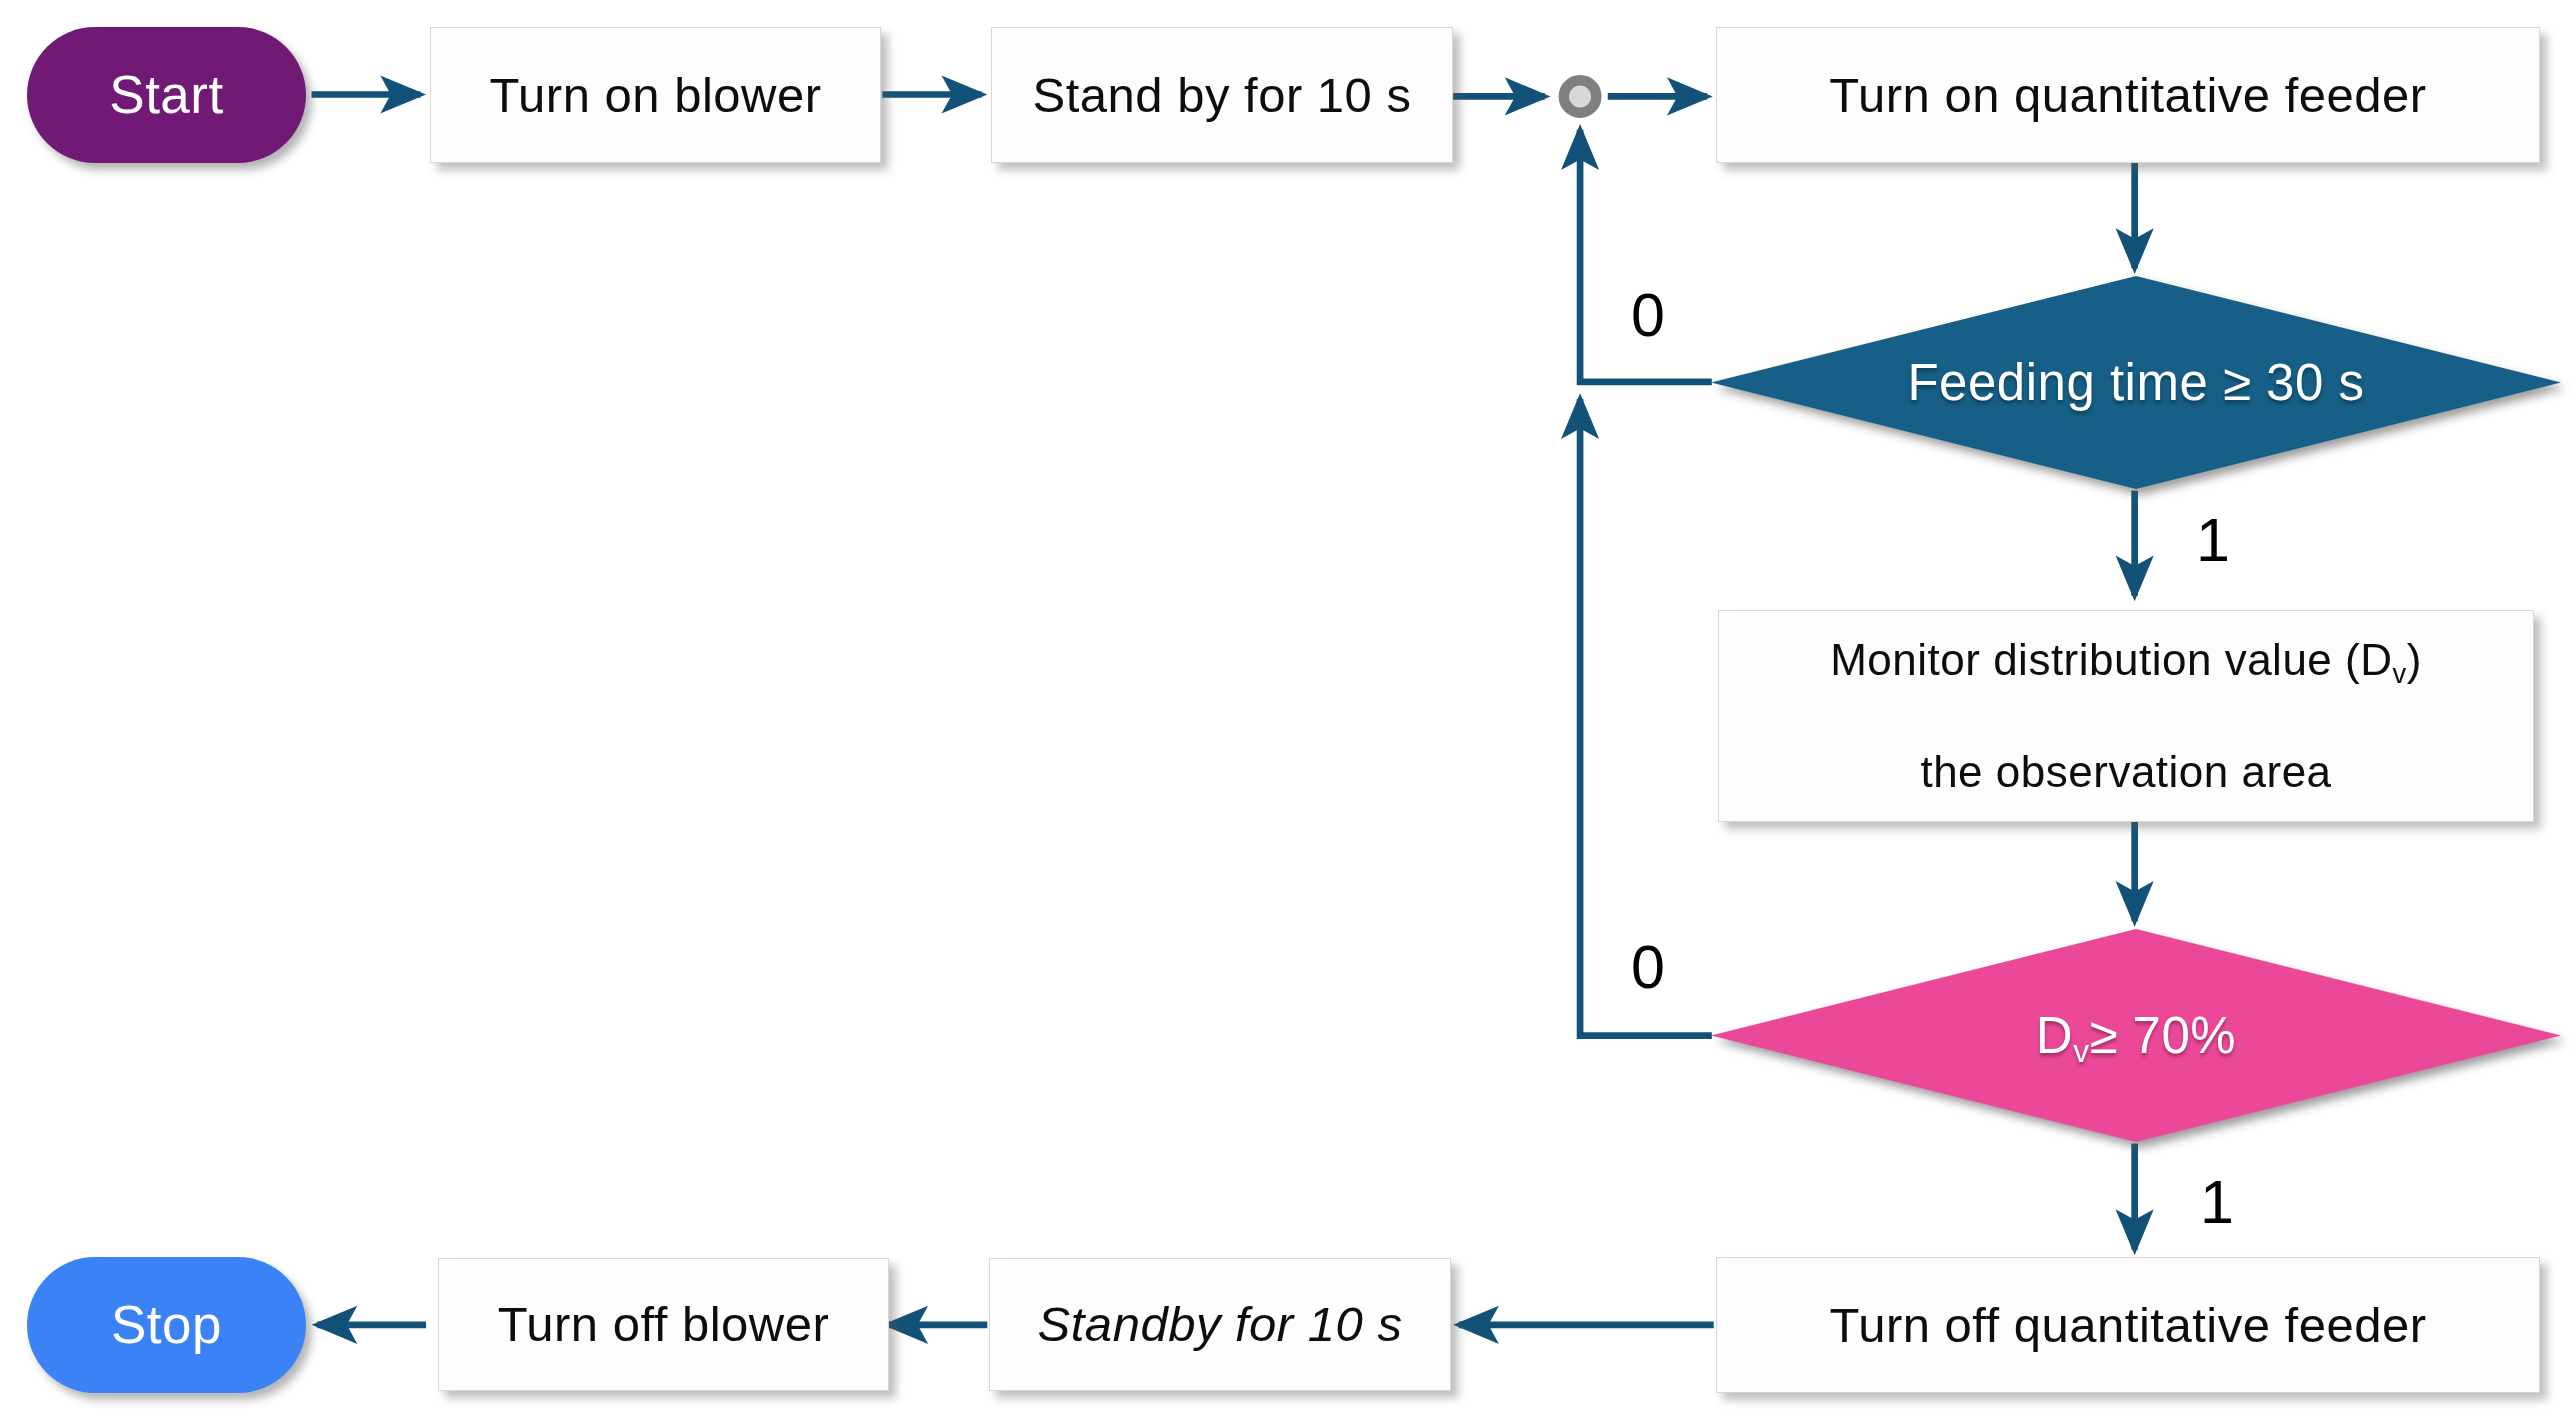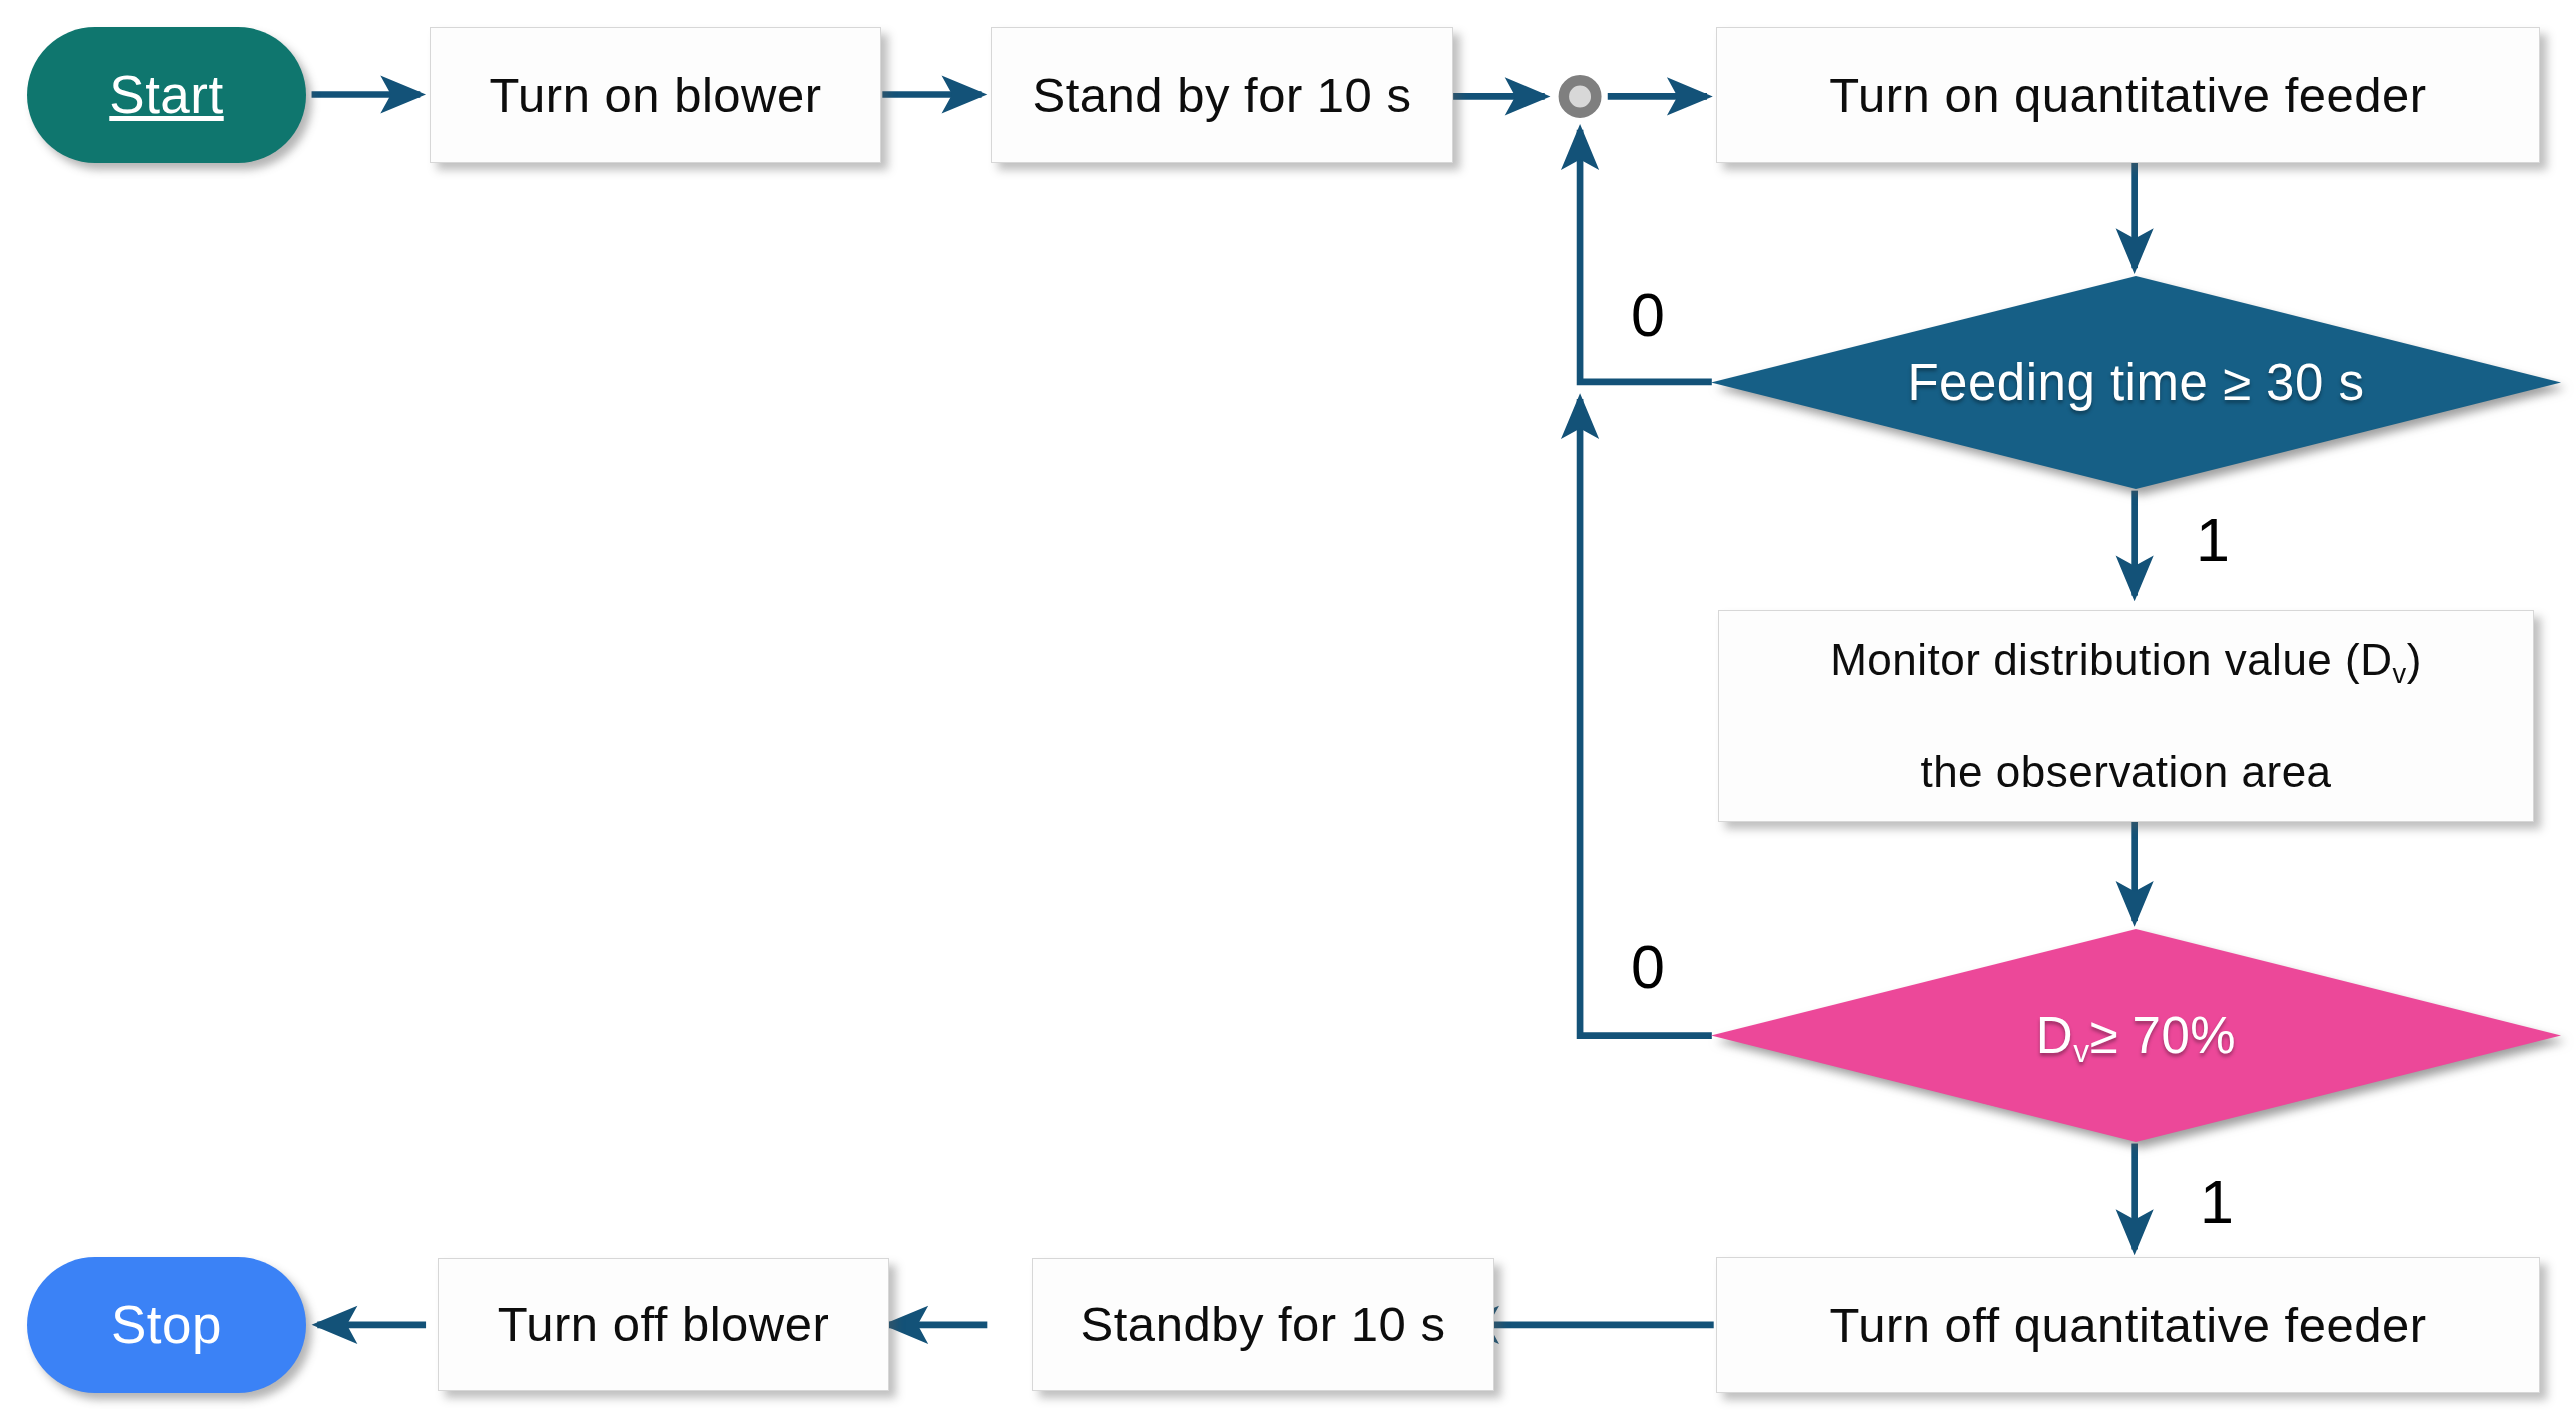--- a/index.html
+++ b/index.html
@@ -50,21 +50,21 @@
   sub.subv{font-size:0.62em;vertical-align:-0.28em;line-height:0;}
   
   #n-start{left:27px;top:27px;width:279px;height:136px;}
   #n-blower-on{left:430px;top:27px;width:449px;height:134px;}
   #n-standby-top{left:991px;top:27px;width:460px;height:134px;}
   #n-feeder-on{left:1716px;top:27px;width:822px;height:134px;}
   #n-diamond-feeding{left:1711px;top:276px;width:850px;height:213px;}
   #n-monitor{left:1718px;top:603px;width:814px;height:210px;}
   #n-diamond-dv{left:1711px;top:929px;width:850px;height:213px;}
   #n-feeder-off{left:1716px;top:1257px;width:822px;height:134px;}
-  #n-standby-bottom{left:1032px;top:1258px;width:460px;height:131px;}
+  #n-standby-bottom{left:989px;top:1258px;width:460px;height:131px;font-style:italic;}
   #n-blower-off{left:438px;top:1258px;width:449px;height:131px;}
   #n-stop{left:27px;top:1257px;width:279px;height:136px;}
   #lbl-zero-1{left:1631px;top:285px;}
   #lbl-one-1{left:2196px;top:510px;}
   #lbl-zero-2{left:1631px;top:937px;}
   #lbl-one-2{left:2200px;top:1172px;}
 </style>
 </head>
 <body>
 
@@ -87,21 +87,21 @@
       <path class="edge" marker-end="url(#ah)" d="M2236,1198 L2236,1309"></path>
       <path class="edge" marker-end="url(#ah)" d="M1795,1388 L1528,1388"></path>
       <path class="edge" marker-end="url(#ah)" d="M1034,1388 L930,1388"></path>
       <path class="edge" marker-end="url(#ah)" d="M446,1388 L332,1388"></path>
       <path class="edge" marker-end="url(#ah)" d="M1793,400 L1655,400 L1655,136"></path>
       <path class="edge" marker-end="url(#ah)" d="M1793,1085 L1655,1085 L1655,418"></path>
     </g>
     <circle cx="1655" cy="101" r="17" stroke-width="11" stroke="#7F7F7F" fill="#D8D8D8"></circle>
   </svg>
 
-  <div class="node pill" id="n-start" style="background: #0f766e; text-decoration: underline;">
+  <div class="node pill" id="n-start" style="background: #701a75;">
     <span>Start</span>
   </div>
 
   <div class="node box" id="n-blower-on">
     <span>Turn on blower</span>
   </div>
 
   <div class="node box" id="n-standby-top">
     <span>Stand by for 10 s</span>
   </div>

